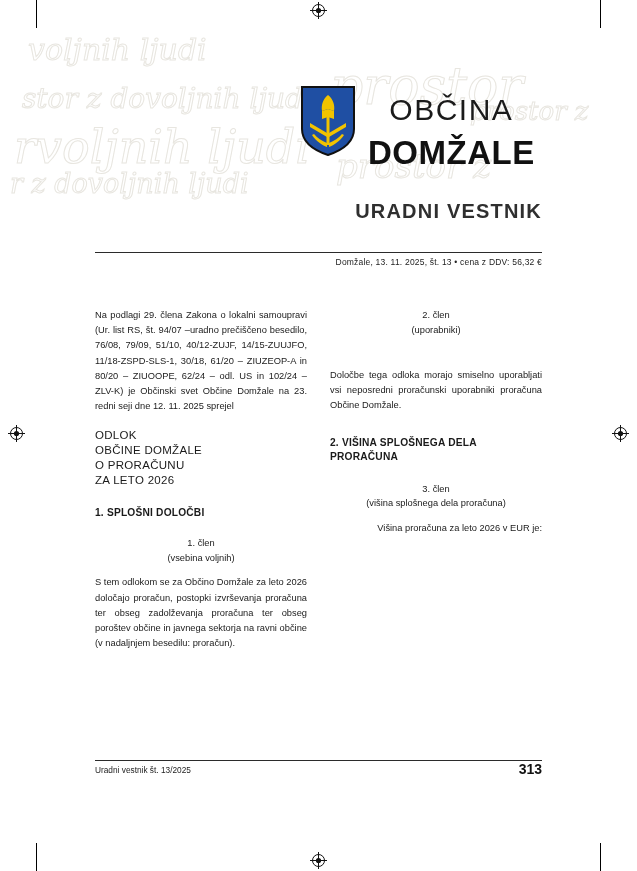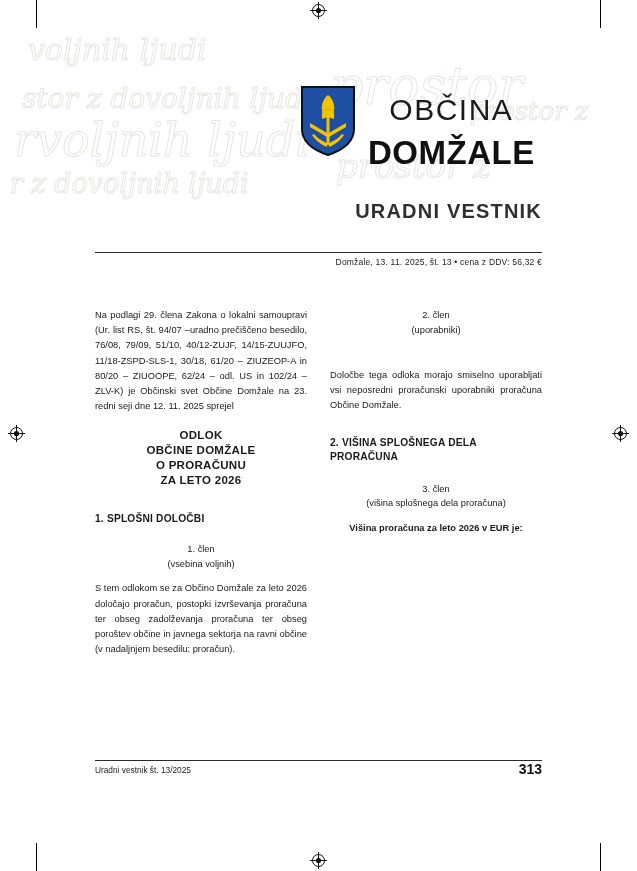--- a/index.html
+++ b/index.html
@@ -125,29 +125,29 @@
     color: #1a1a1a;
   }
   .col-left { left: 95px; }
   .col-right { left: 330px; }
 
   .para {
     text-align: justify;
     margin: 0 0 13px 0;
     hyphens: manual;
   }
-  .para.nojust { text-align: center; font-weight: bold; }
+  .para.nojust { text-align: right; }
 
   .doc-title {
-    text-align: center;
-    font-weight: bold;
+    text-align: left;
+    font-weight: normal;
     font-size: 11.5px;
     line-height: 15px;
     letter-spacing: 0.3px;
-    margin: 14px 0 24px 0;
+    margin: 14px 0 18px 0;
   }
   .section-head {
     font-weight: bold;
     font-size: 10.2px;
     line-height: 14px;
     letter-spacing: 0.2px;
     margin: 4px 0 16px 0;
   }
   .clen-head {
     text-align: center;
@@ -218,21 +218,21 @@
     <circle cx="8.5" cy="8.5" r="2.6" fill="#111"></circle>
     <line x1="8.5" y1="0" x2="8.5" y2="17" stroke="#111" stroke-width="1"></line>
     <line x1="0" y1="8.5" x2="17" y2="8.5" stroke="#111" stroke-width="1"></line>
   </svg>
 </div>
 
 <div class="watermark">
   <div class="wm-line" style="left:28px; top:4px; font-size:30px;">voljnih ljudi</div>
   <div class="wm-line" style="left:22px; top:54px; font-size:28px;">stor z dovoljnih ljudi</div>
   <div class="wm-line" style="left:330px; top:28px; font-size:52px;">prostor</div>
-  <div class="wm-line" style="left:14px; top:85px; font-size:46px;">rvoljnih ljudi</div>
+  <div class="wm-line" style="left:14px; top:92px; font-size:46px;">rvoljnih ljudi</div>
   <div class="wm-line" style="left:470px; top:68px; font-size:26px;">prostor z</div>
   <div class="wm-line" style="left:10px; top:140px; font-size:27px;">r z dovoljnih ljudi</div>
   <div class="wm-line" style="left:336px; top:118px; font-size:34px;">prostor z</div>
 </div>
 
 <div class="masthead">
 
   <div class="crest">
     <svg width="56" height="72" viewBox="0 0 56 72">
       <path d="M2 2 H54 V44 C54 58 40 66 28 70 C16 66 2 58 2 44 Z" fill="#1f4fa3" stroke="#111" stroke-width="2"></path>

